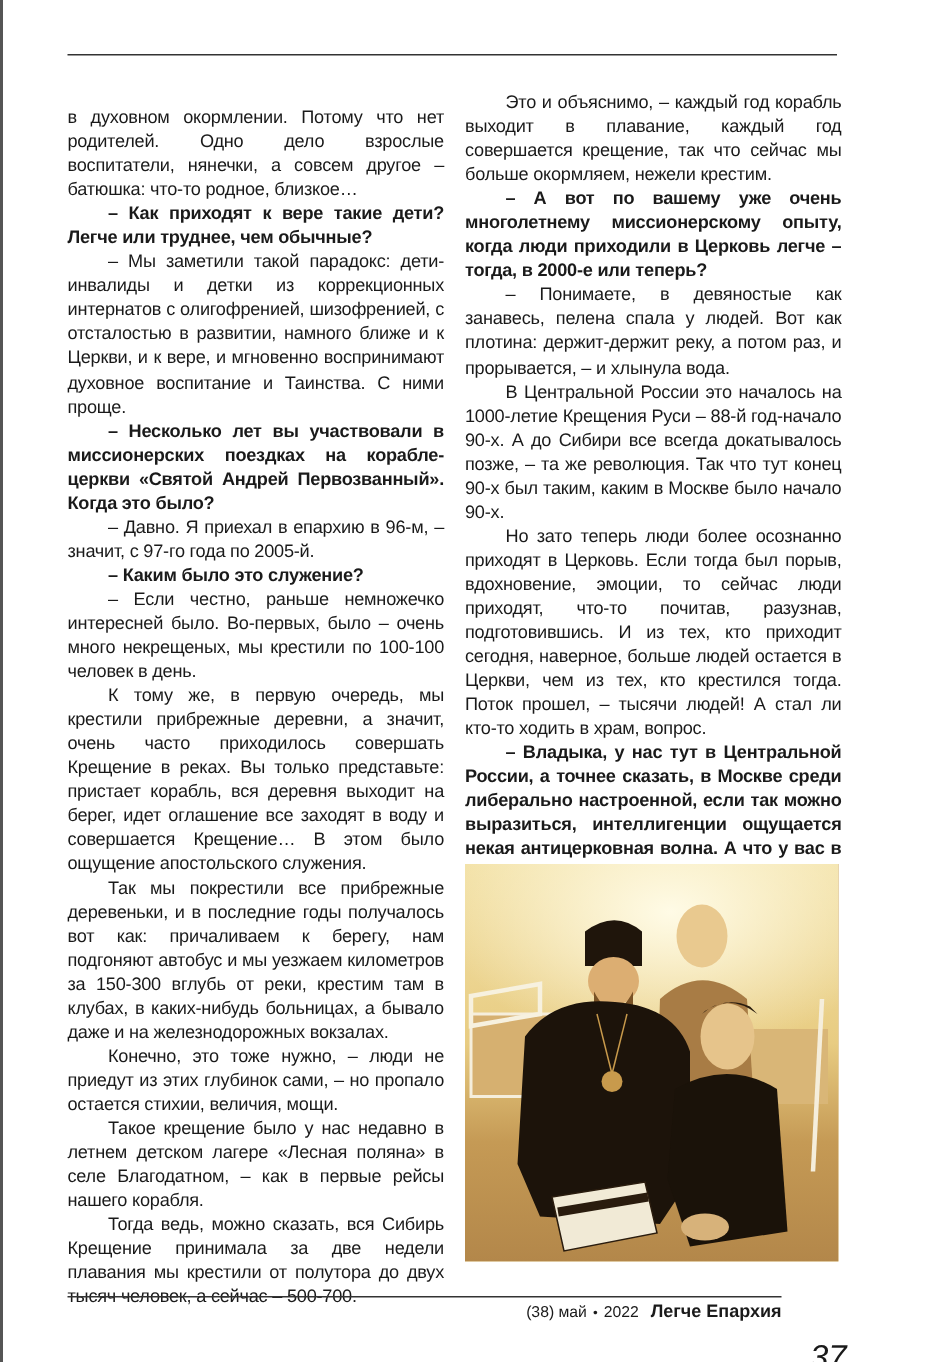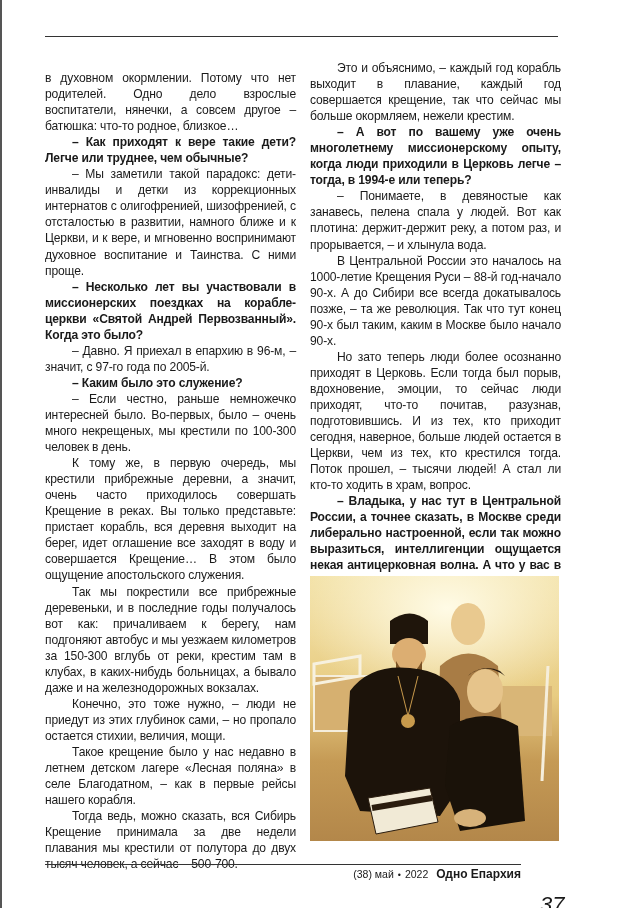--- a/index.html
+++ b/index.html
@@ -39,30 +39,30 @@
 <div class="page-edge"></div>
 <div class="top-rule"></div>
 
 <div class="column col-left" id="col-left">
     <p class="noind">в духовном окормлении. Потому что нет родителей. Одно дело взрослые воспитатели, нянечки, а совсем другое – батюшка: что-то родное, близкое…</p>
     <p class="q">– Как приходят к вере такие дети? Легче или труднее, чем обычные?</p>
     <p class="ind">– Мы заметили такой парадокс: дети-инвалиды и детки из коррекционных интернатов с олигофренией, шизофренией, с отсталостью в развитии, намного ближе и к Церкви, и к вере, и мгновенно воспринимают духовное воспитание и Таинства. С ними проще.</p>
     <p class="q">– Несколько лет вы участвовали в миссионерских поездках на корабле-церкви «Святой Андрей Первозванный». Когда это было?</p>
     <p class="ind">– Давно. Я приехал в епархию в 96-м, – значит, с 97-го года по 2005-й.</p>
     <p class="q">– Каким было это служение?</p>
-    <p class="ind">– Если честно, раньше немножечко интересней было. Во-первых, было – очень много некрещеных, мы крестили по 100-300 человек в день.</p>
+    <p class="ind">– Если честно, раньше немножечко интересней было. Во-первых, было – очень много некрещеных, мы крестили по 100-100 человек в день.</p>
     <p class="ind">К тому же, в первую очередь, мы крестили прибрежные деревни, а значит, очень часто приходилось совершать Крещение в реках. Вы только представьте: пристает корабль, вся деревня выходит на берег, идет оглашение все заходят в воду и совершается Крещение… В этом было ощущение апостольского служения.</p>
     <p class="ind">Так мы покрестили все прибрежные деревеньки, и в последние годы получалось вот как: причаливаем к берегу, нам подгоняют автобус и мы уезжаем километров за 150-300 вглубь от реки, крестим там в клубах, в каких-нибудь больницах, а бывало даже и на железнодорожных вокзалах.</p>
     <p class="ind">Конечно, это тоже нужно, – люди не приедут из этих глубинок сами, – но пропало остается стихии, величия, мощи.</p>
     <p class="ind">Такое крещение было у нас недавно в летнем детском лагере «Лесная поляна» в селе Благодатном, – как в первые рейсы нашего корабля.</p>
     <p class="ind">Тогда ведь, можно сказать, вся Сибирь Крещение принимала за две недели плавания мы крестили от полутора до двух тысяч человек, а сейчас – 500-700.</p>
   </div>
 <div class="column col-right" id="col-right">
     <p class="ind">Это и объяснимо, – каждый год корабль выходит в плавание, каждый год совершается крещение, так что сейчас мы больше окормляем, нежели крестим.</p>
-    <p class="q">– А вот по вашему уже очень многолетнему миссионерскому опыту, когда люди приходили в Церковь легче – тогда, в 1994-е или теперь?</p>
+    <p class="q">– А вот по вашему уже очень многолетнему миссионерскому опыту, когда люди приходили в Церковь легче – тогда, в 2000-е или теперь?</p>
     <p class="ind">– Понимаете, в девяностые как занавесь, пелена спала у людей. Вот как плотина: держит-держит реку, а потом раз, и прорывается, – и хлынула вода.</p>
     <p class="ind">В Центральной России это началось на 1000-летие Крещения Руси – 88-й год-начало 90-х. А до Сибири все всегда докатывалось позже, – та же революция. Так что тут конец 90-х был таким, каким в Москве было начало 90-х.</p>
     <p class="ind">Но зато теперь люди более осознанно приходят в Церковь. Если тогда был порыв, вдохновение, эмоции, то сейчас люди приходят, что-то почитав, разузнав, подготовившись. И из тех, кто приходит сегодня, наверное, больше людей остается в Церкви, чем из тех, кто крестился тогда. Поток прошел, – тысячи людей! А стал ли кто-то ходить в храм, вопрос.</p>
     <p class="q">– Владыка, у нас тут в Центральной России, а точнее сказать, в Москве среди либерально настроенной, если так можно выразиться, интеллигенции ощущается некая антицерковная волна. А что у вас в Сибири?</p>
   </div>
 
 <div class="photo">
   <svg width="249" height="265" viewBox="0 0 249 265" xmlns="http://www.w3.org/2000/svg">
     <defs>
       <linearGradient id="bgGrad" x1="0" y1="0" x2="0" y2="1">
@@ -101,15 +101,15 @@
     <ellipse cx="160" cy="242" rx="16" ry="9" fill="#d7b27a"></ellipse>
 
     <path d="M58 222 L120 212 L128 246 L66 258 Z" fill="#f1ead6" stroke="#2a1c0e" stroke-width="1"></path>
     <path d="M62 232 L122 222" stroke="#2a1c0e" stroke-width="6"></path>
   </svg>
 </div>
 
 <div class="bottom-rule"></div>
 
 <div class="footer-meta">
-  <span class="issue">(38) май</span><span class="dot">•</span><span class="issue">2022</span><span class="mag">Одно Епархия</span>
+  <span class="issue">(38) май</span><span class="dot">•</span><span class="issue">2022</span><span class="mag">Легче Епархия</span>
 </div>
 <div class="page-num">37</div>
 
 </body></html>

